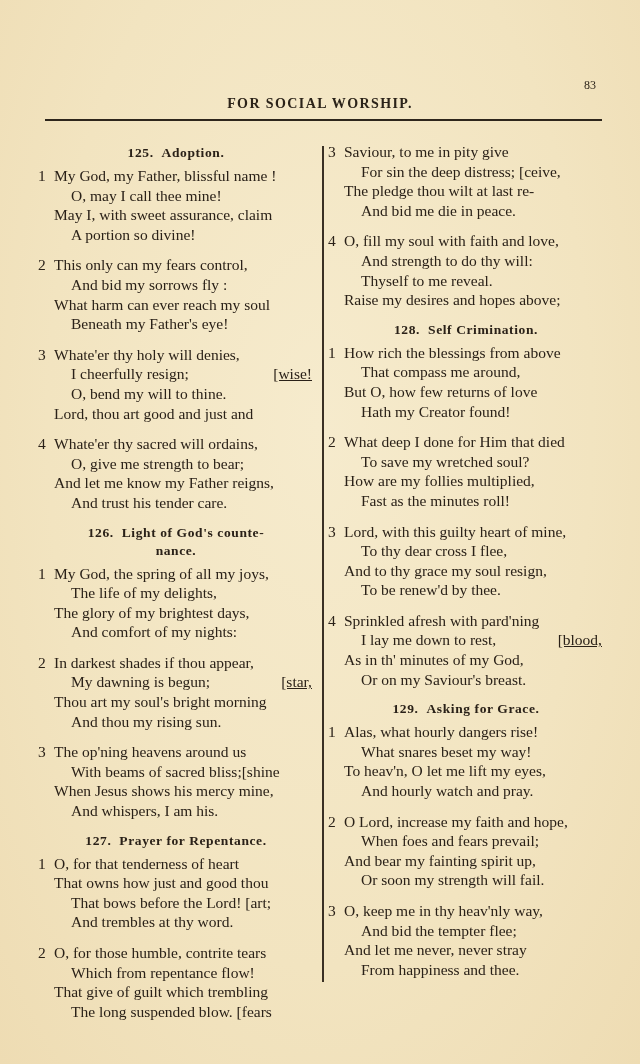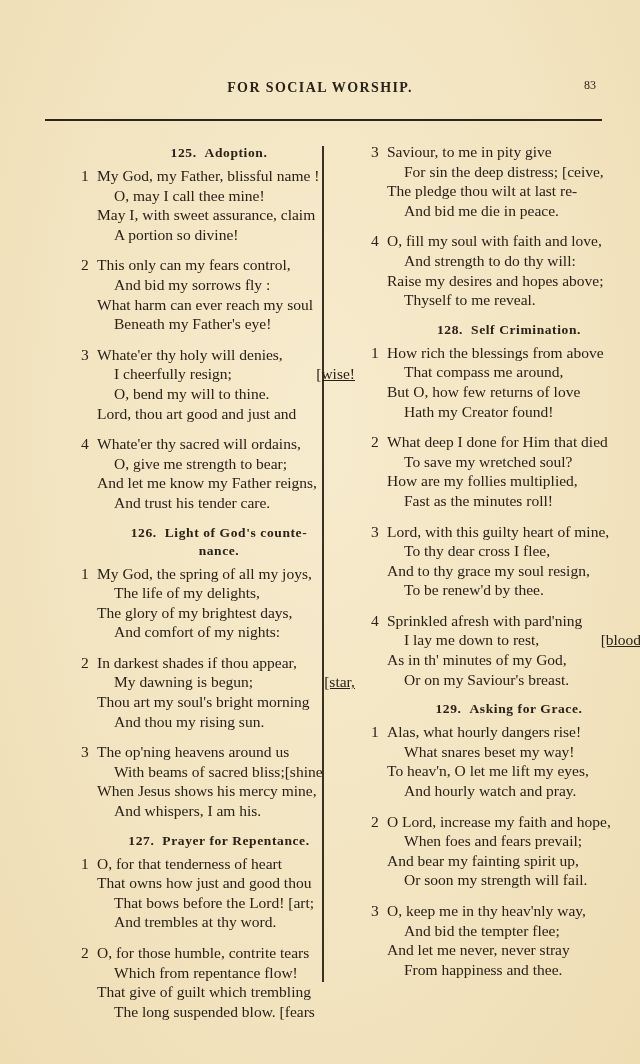--- a/index.html
+++ b/index.html
@@ -8,40 +8,40 @@
     background: #f3e6c4;
     font-family: "DejaVu Serif", "Liberation Serif", serif;
     color: #2a2118;
     position: relative;
   }
   .page {
     position: absolute; left: 0; top: 0; width: 640px; height: 1064px;
     background: radial-gradient(ellipse at 50% 40%, #f6ebcd 0%, #f2e4c0 60%, #eedcb3 100%);
   }
   .running-head {
-    position: absolute; top: 80px; left: 0; width: 640px; text-align: center;
+    position: absolute; top: 96px; left: 0; width: 640px; text-align: center;
     font-family: "Liberation Serif", serif; font-weight: bold;
     font-size: 14px; letter-spacing: 1.4px; color: #2b2319;
   }
   .page-number {
     position: absolute; top: 78px; left: 584px;
     font-family: "Liberation Serif", serif; font-size: 12px; color: #2b2319;
   }
   .top-rule {
     position: absolute; top: 119px; left: 45px; width: 557px; height: 2px;
     background: #2e261c;
   }
   .col-rule {
     position: absolute; top: 146px; left: 322px; width: 1.5px; height: 836px;
     background: #3a3024;
   }
   .col {
     position: absolute; top: 142px;
     font-family: "Liberation Serif", serif;
-    font-size: 15.5px; line-height: 19.6px; margin-left: 43px;
+    font-size: 15.5px; line-height: 19.6px;
   }
   .col.left { left: 38px; width: 276px; }
   .col.right { left: 328px; width: 276px; }
   .hymn-title {
     text-align: center; font-weight: bold; font-size: 13.5px; letter-spacing: 0.6px;
     margin: 2px 0 4px 0; line-height: 18px;
   }
   .hymn-title .num { margin-right: 8px; }
   .verse { margin-bottom: 11px; }
   .line { white-space: nowrap; position: relative; height: 19.6px; }
@@ -134,22 +134,22 @@
   <div class="col right">
     <div class="verse">
       <div class="line l1"><span class="vnum">3</span><span>Saviour, to me in pity give</span></div>
       <div class="line l2"><span>For sin the deep distress; [ceive,</span></div>
       <div class="line l3"><span>The pledge thou wilt at last re-</span></div>
       <div class="line l4"><span>And bid me die in peace.</span></div>
     </div>
     <div class="verse">
       <div class="line l1"><span class="vnum">4</span><span>O, fill my soul with faith and love,</span></div>
       <div class="line l2"><span>And strength to do thy will:</span></div>
+      <div class="line l4"><span>Thyself to me reveal.</span></div>
       <div class="line l3"><span>Raise my desires and hopes above;</span></div>
-      <div class="line l4"><span>Thyself to me reveal.</span></div>
     </div>
 
     <div class="hymn-title">
       <span class="num">128.</span><span>Self Crimination.</span>
     </div>
     <div class="verse">
       <div class="line l1"><span class="vnum">1</span><span>How rich the blessings from above</span></div>
       <div class="line l2"><span>That compass me around,</span></div>
       <div class="line l3"><span>But O, how few returns of love</span></div>
       <div class="line l4"><span>Hath my Creator found!</span></div>

